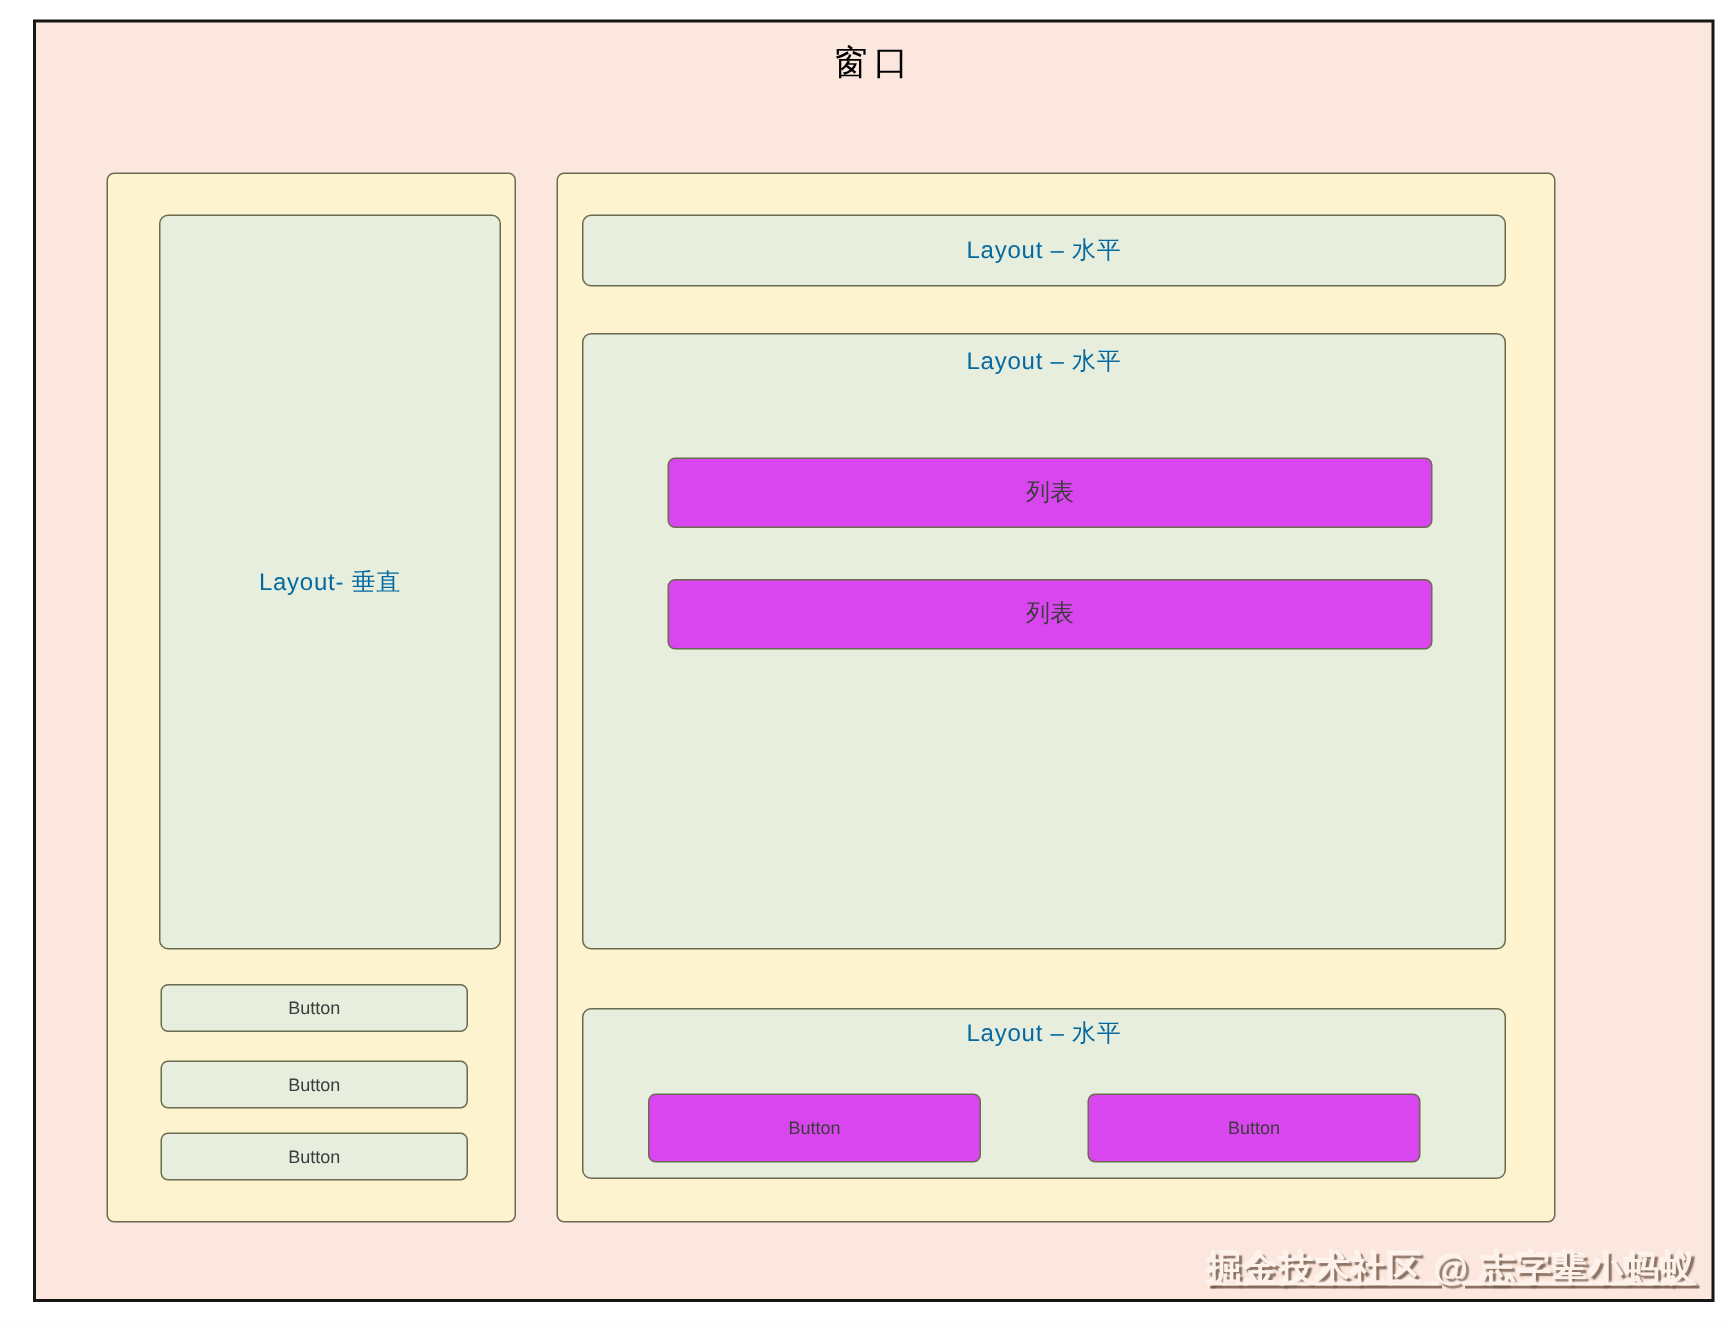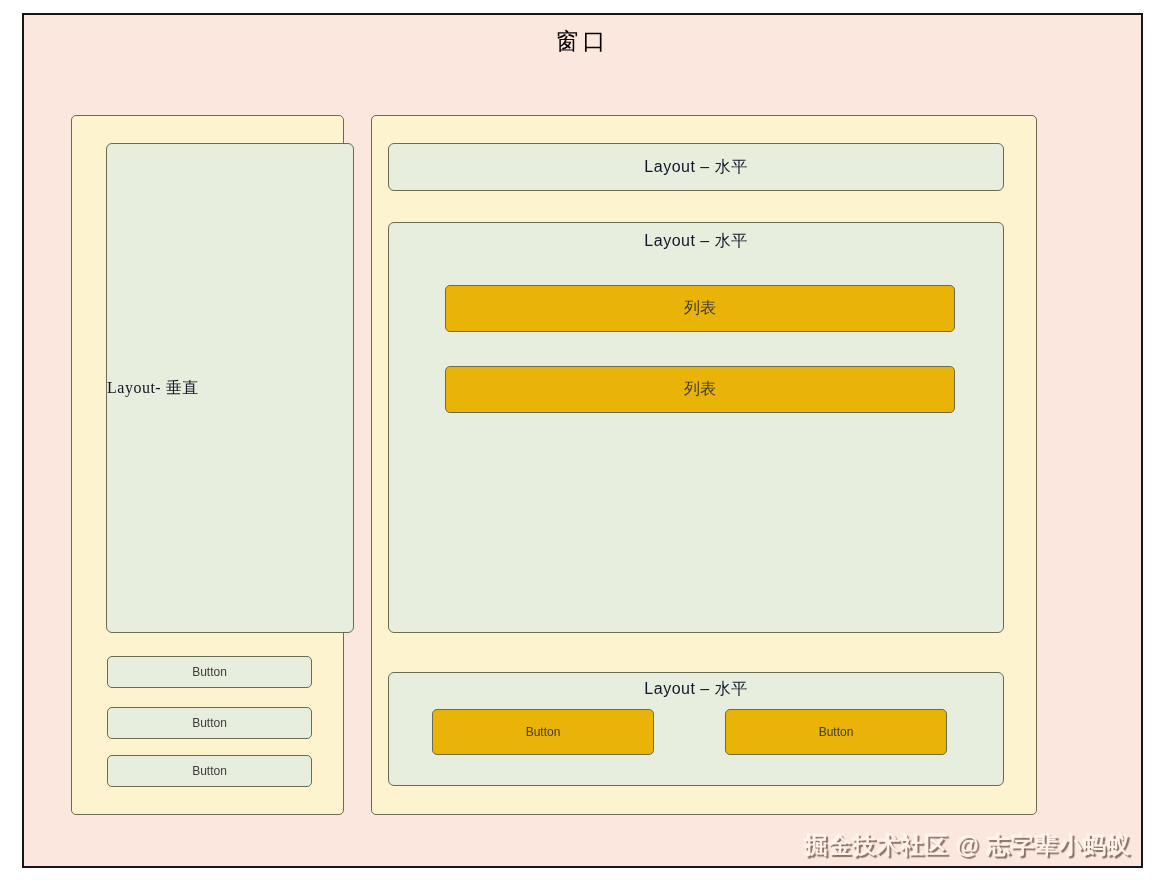--- a/index.html
+++ b/index.html
@@ -50,27 +50,27 @@
 
   
   .green-box {
     position: absolute;
     box-sizing: border-box;
     background: #e8eedd;
     border: 1px solid #6b6b4f;
     border-radius: 6px;
   }
   .vertical-layout-box {
-    left: 34px; top: 27px; width: 248px; height: 490px;
-    display: flex; align-items: center;  font-family: Liberation Serif, serif;
+    left: 34px; top: 27px; width: 228px; height: 490px;
+    display: flex; align-items: center; justify-content: center;
   }
   .layout-label {
     font-size: 16px;
     font-weight: 300;
-    color: #0f172a;
+    color: #0369a1;
     letter-spacing: 0.5px;
   }
   .green-button {
     position: absolute;
     box-sizing: border-box;
     left: 35px;
     width: 205px;
     height: 32px;
     background: #e8eedd;
     border: 1px solid #6b6b4f;
@@ -95,44 +95,46 @@
   .hbox-bottom {
     left: 16px; top: 556px; width: 616px; height: 114px;
     text-align: center;
   }
   .hbox-bottom .layout-label { display: inline-block; margin-top: 6px; }
 
   
   .yellow-box {
     position: absolute;
     box-sizing: border-box;
-    background: #eab308;
+    background: #d946ef;
     border: 1px solid #6b6b4f;
     border-radius: 5px;
     display: flex; align-items: center; justify-content: center;
     color: #3c3c3c;
+    margin-top: 20px;
   }
   .list-item { left: 56px; width: 510px; height: 47px; font-size: 16px; font-weight: 300; }
   .list-item.l1 { top: 62px; }
   .list-item.l2 { top: 143px; }
   .yellow-button { top: 36px; width: 222px; height: 46px; font-size: 12px; }
   .yellow-button.ba { left: 43px; }
   .yellow-button.bb { left: 336px; }
 
   
   .watermark {
     position: absolute;
     right: 10px;
     bottom: 5px;
     font-size: 23px;
     font-weight: bold;
     letter-spacing: 1px;
     color: #fdf1e9;
     text-shadow: 2px 2px 1px rgba(116, 90, 75, 0.85), -1px -1px 0 rgba(255,255,255,0.55);
     white-space: nowrap;
+    text-decoration: underline;
   }
 </style>
 </head>
 <body>
 
 <div class="figure">
   <div class="window-frame">
 
     <div class="window-title">窗口</div>
 

